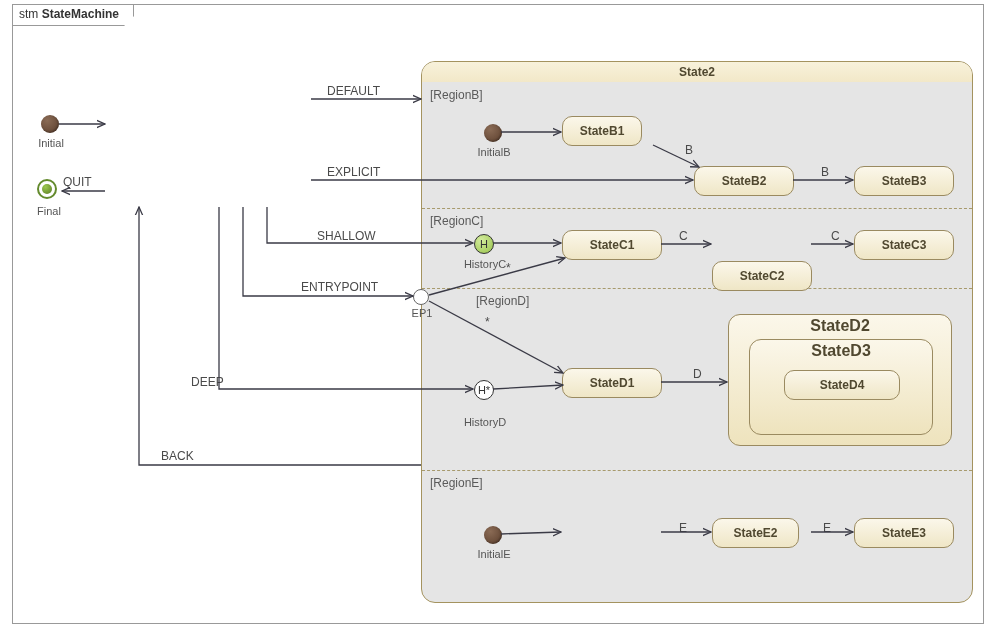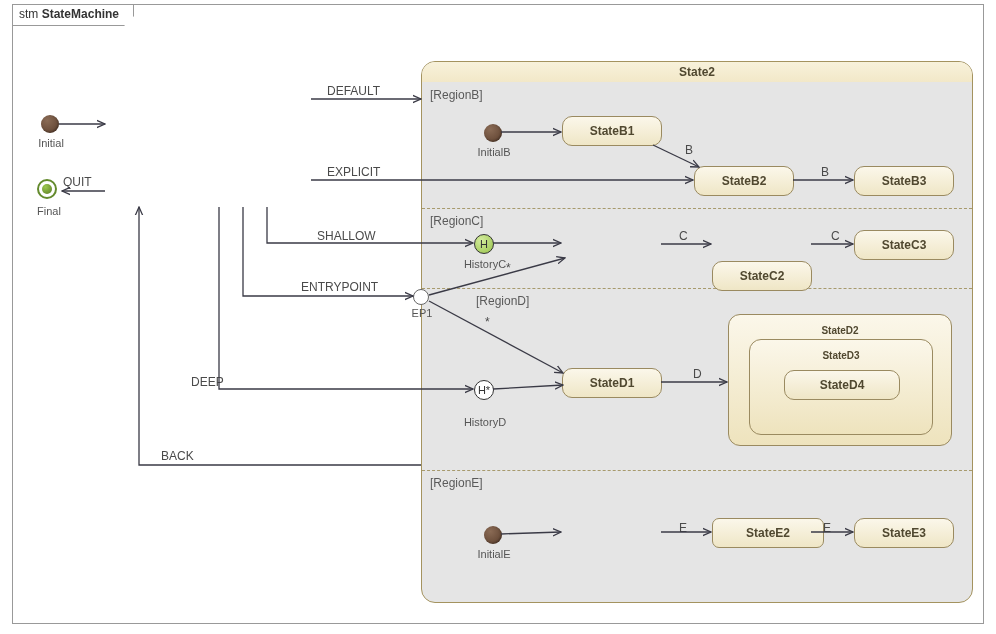--- a/index.html
+++ b/index.html
@@ -93,22 +93,22 @@
   
   .nested {
     border: 1px solid #9a8a60;
     border-radius: 12px;
     background: linear-gradient(#fbf7ea, #eee3bd);
   }
   .nested .ntitle {
     text-align: center;
     font-weight: 600;
     color: #504830;
-    font-size: 10px;
-    padding-top: 10px;
+    font-size: 16px;
+    padding-top: 2px;
   }
   
   .initial-dot {
     width: 18px; height: 18px;
     border-radius: 50%;
     background: radial-gradient(circle at 35% 30%, #8a6b55, #5a3d2c);
     box-shadow: inset -1px -1px 2px rgba(0,0,0,.3);
   }
   .final-outer {
     width: 20px; height: 20px;
@@ -184,48 +184,49 @@
     <div class="region-label" style="left:8px; top:152px;">[RegionC]</div>
     <div class="region-divider" style="top:226px;"></div>
 
     <div class="region-label" style="left:22px; top:232px;padding-left:32px;">[RegionD]</div>
     <div class="region-divider" style="top:408px;"></div>
 
     <div class="region-label" style="left:8px; top:414px;">[RegionE]</div>
 
     <div class="abs initial-dot" style="left:62px; top:62px;"></div>
     <div class="caption" style="left:48px; top:84px; width:48px;">InitialB</div>
-    <div class="abs state" style="left:140px; top:54px; width:100px; height:30px;">StateB1</div>
+    <div class="abs state" style="left:140px; top:54px; width:80px; height:30px;">StateB1</div>
     <div class="abs state" style="left:272px; top:104px; width:100px; height:30px;">StateB2</div>
     <div class="abs state" style="left:432px; top:104px; width:100px; height:30px;">StateB3</div>
 
     <div class="abs history shallow" style="left:52px; top:172px;">
       <span>H</span>
     </div>
     <div class="caption" style="left:36px; top:196px; width:54px;">HistoryC</div>
+    <div class="abs state" style="left:140px; top:168px; width:100px; height:30px;">StateC1</div>
     <div class="abs state" style="left:290px; top:168px; width:100px; height:30px;margin-top:31px;">StateC2</div>
     <div class="abs state" style="left:432px; top:168px; width:100px; height:30px;">StateC3</div>
 
     <div class="abs history deep" style="left:52px; top:318px;">
       <span>H*</span>
     </div>
     <div class="caption" style="left:36px; top:354px; width:54px;">HistoryD</div>
     <div class="abs state" style="left:140px; top:306px; width:100px; height:30px;">StateD1</div>
 
     <div class="abs nested" style="left:306px; top:252px; width:224px; height:132px;">
       <div class="ntitle">StateD2</div>
       <div class="abs nested" style="left:20px; top:24px; width:184px; height:96px;">
         <div class="ntitle">StateD3</div>
         <div class="abs state" style="left:34px; top:30px; width:116px; height:30px;">StateD4</div>
       </div>
     </div>
 
     <div class="abs initial-dot" style="left:62px; top:464px;"></div>
     <div class="caption" style="left:48px; top:486px; width:48px;">InitialE</div>
-    <div class="abs state" style="left:290px; top:456px; width:112px; height:30px;border-radius:7px;">StateE2</div>
+    <div class="abs state" style="left:290px; top:456px; width:87px; height:30px;">StateE2</div>
     <div class="abs state" style="left:432px; top:456px; width:100px; height:30px;">StateE3</div>
 
   </div>
 
   <div class="abs entry-point" style="left:400px; top:284px;"></div>
   <div class="caption" style="left:392px; top:302px; width:34px;">EP1</div>
 
   <div class="tlabel" style="left:50px; top:170px;">QUIT</div>
   <div class="tlabel" style="left:314px; top:79px;">DEFAULT</div>
   <div class="tlabel" style="left:314px; top:160px;">EXPLICIT</div>

